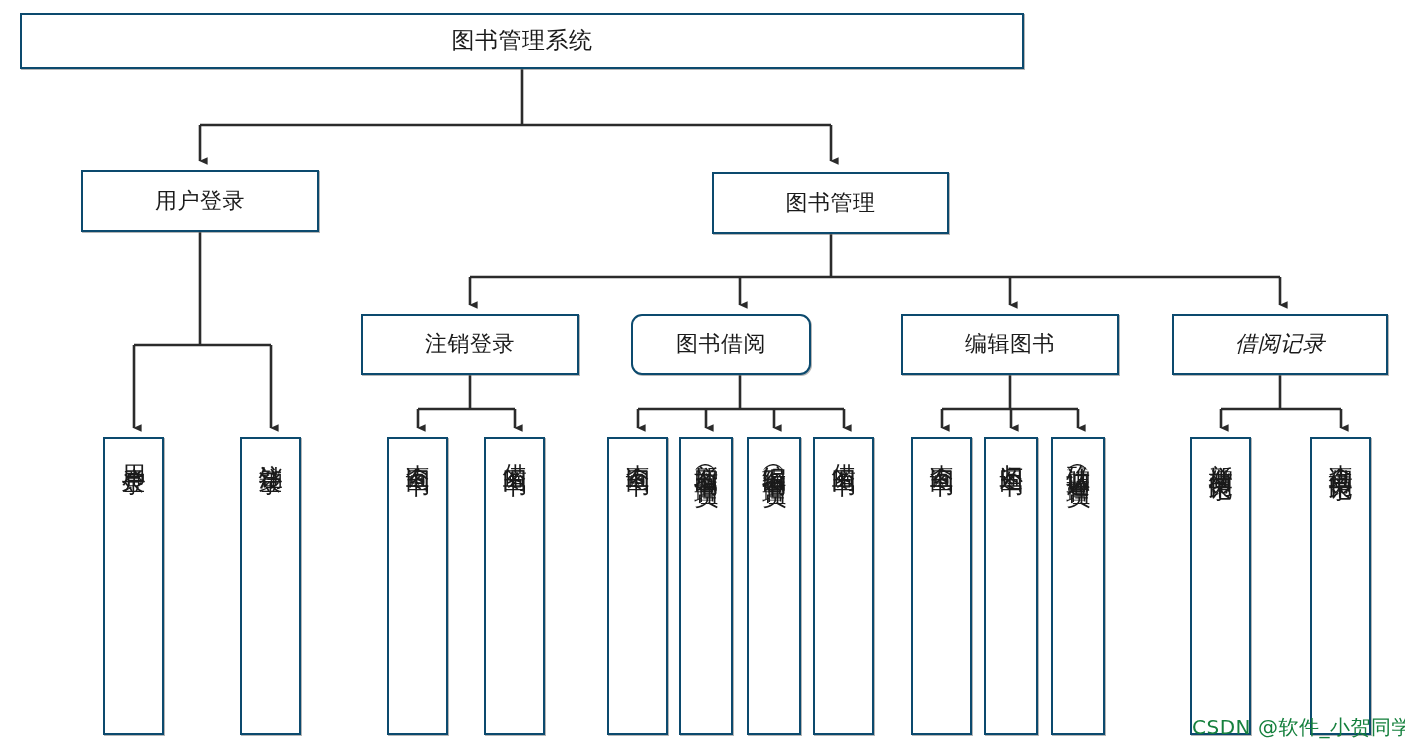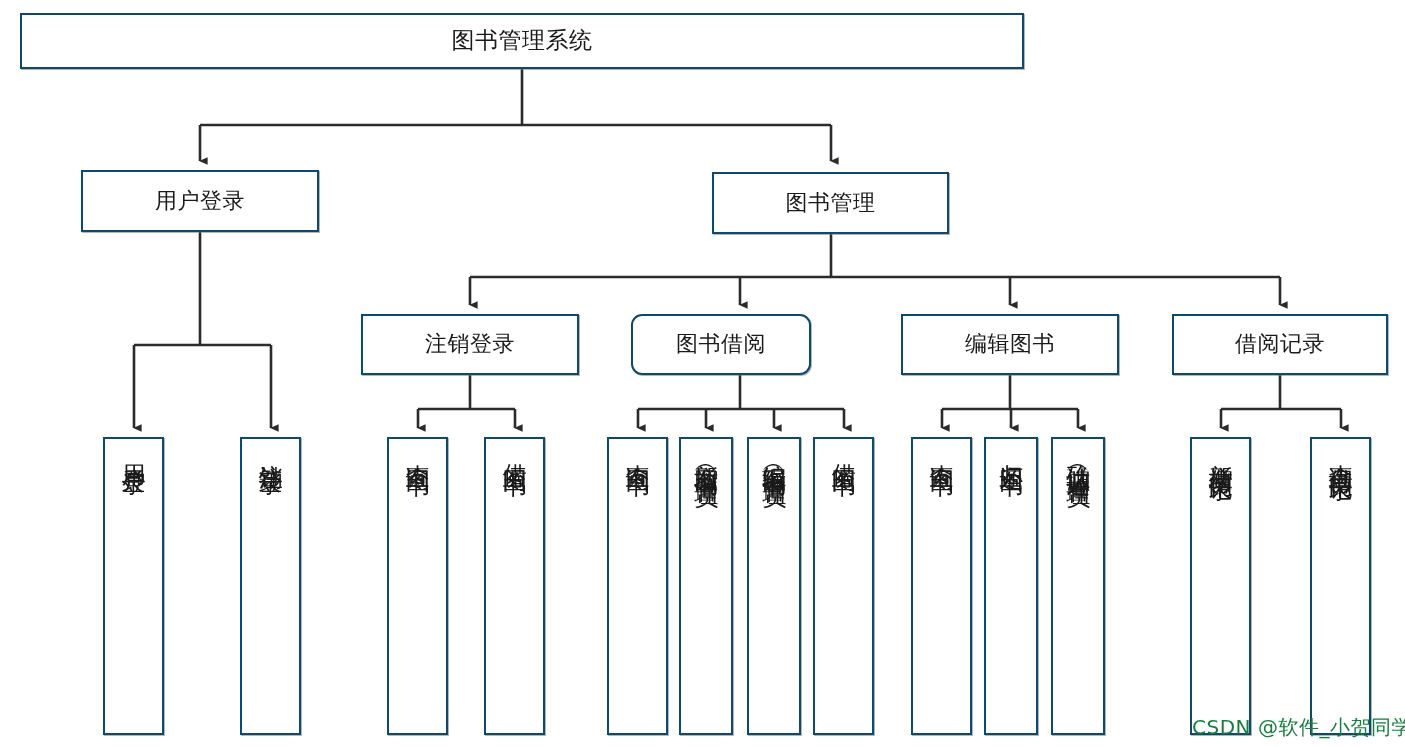--- a/index.html
+++ b/index.html
@@ -137,21 +137,21 @@
 
   <div class="node horizontal" style="left: 361px; top: 314px; width: 218px; height: 61px;">
     <span class="node-label">注销登录</span>
   </div>
   <div class="node horizontal" style="left: 631px; top: 314px; width: 180px; height: 61px; border-radius: 11px;">
     <span class="node-label">图书借阅</span>
   </div>
   <div class="node horizontal" style="left: 901px; top: 314px; width: 218px; height: 61px;">
     <span class="node-label">编辑图书</span>
   </div>
-  <div class="node horizontal" style="left: 1172px; top: 314px; width: 216px; height: 61px;">
+  <div class="node horizontal" style="left: 1172px; top: 314px; width: 216px; height: 61px; font-style: italic;">
     <span class="node-label">借阅记录</span>
   </div>
 
   <div class="node vertical" style="left: 103px; top: 437px; width: 61px; height: 298px;">
     <span class="node-label">用户登录</span>
   </div>
   <div class="node vertical" style="left: 240px; top: 437px; width: 61px; height: 298px;">
     <span class="node-label">注销登录</span>
   </div>
   <div class="node vertical" style="left: 387px; top: 437px; width: 61px; height: 298px;">

